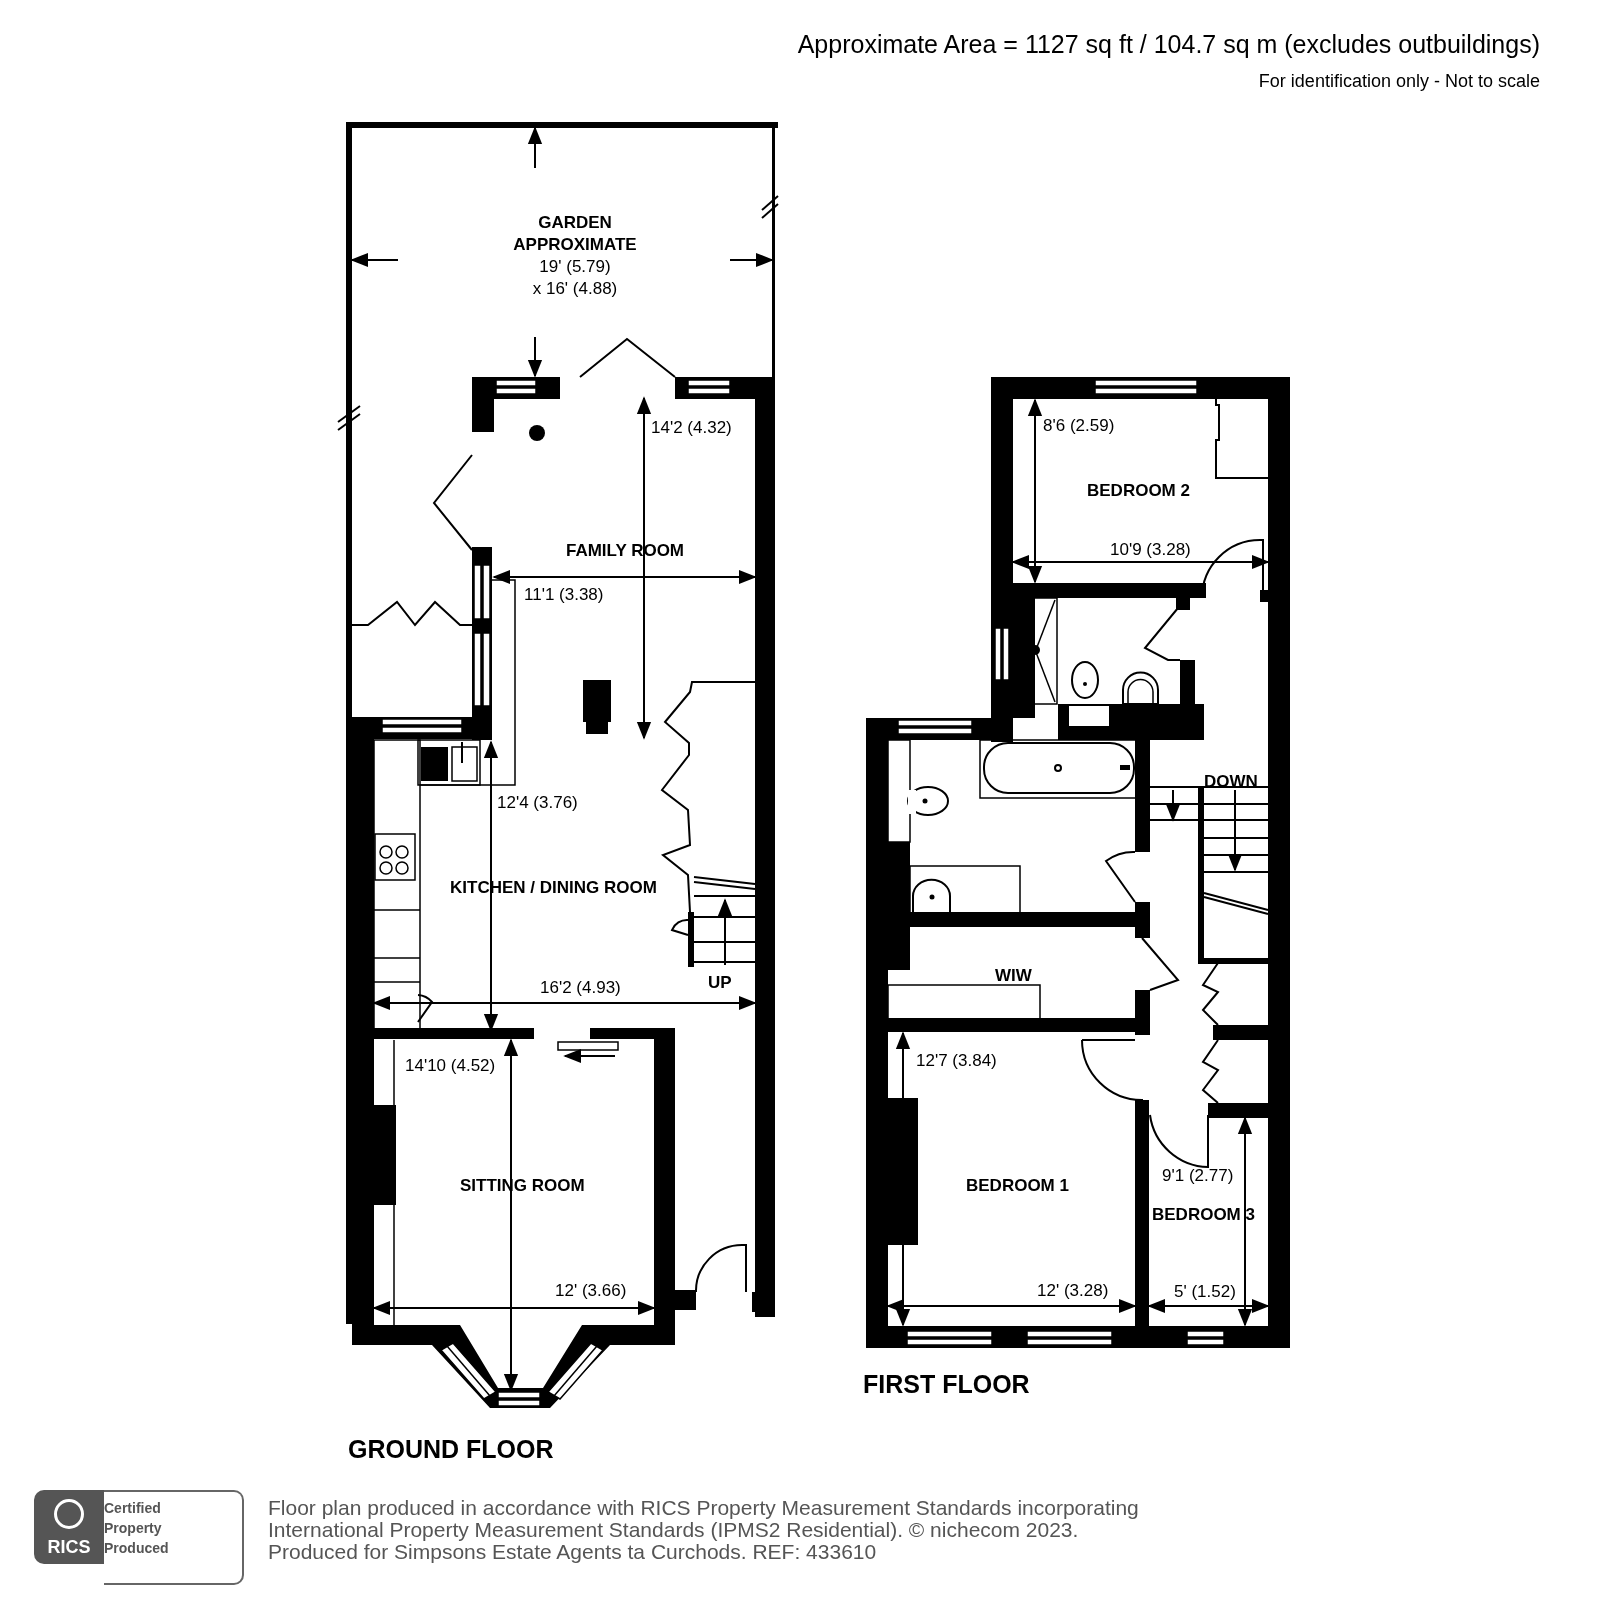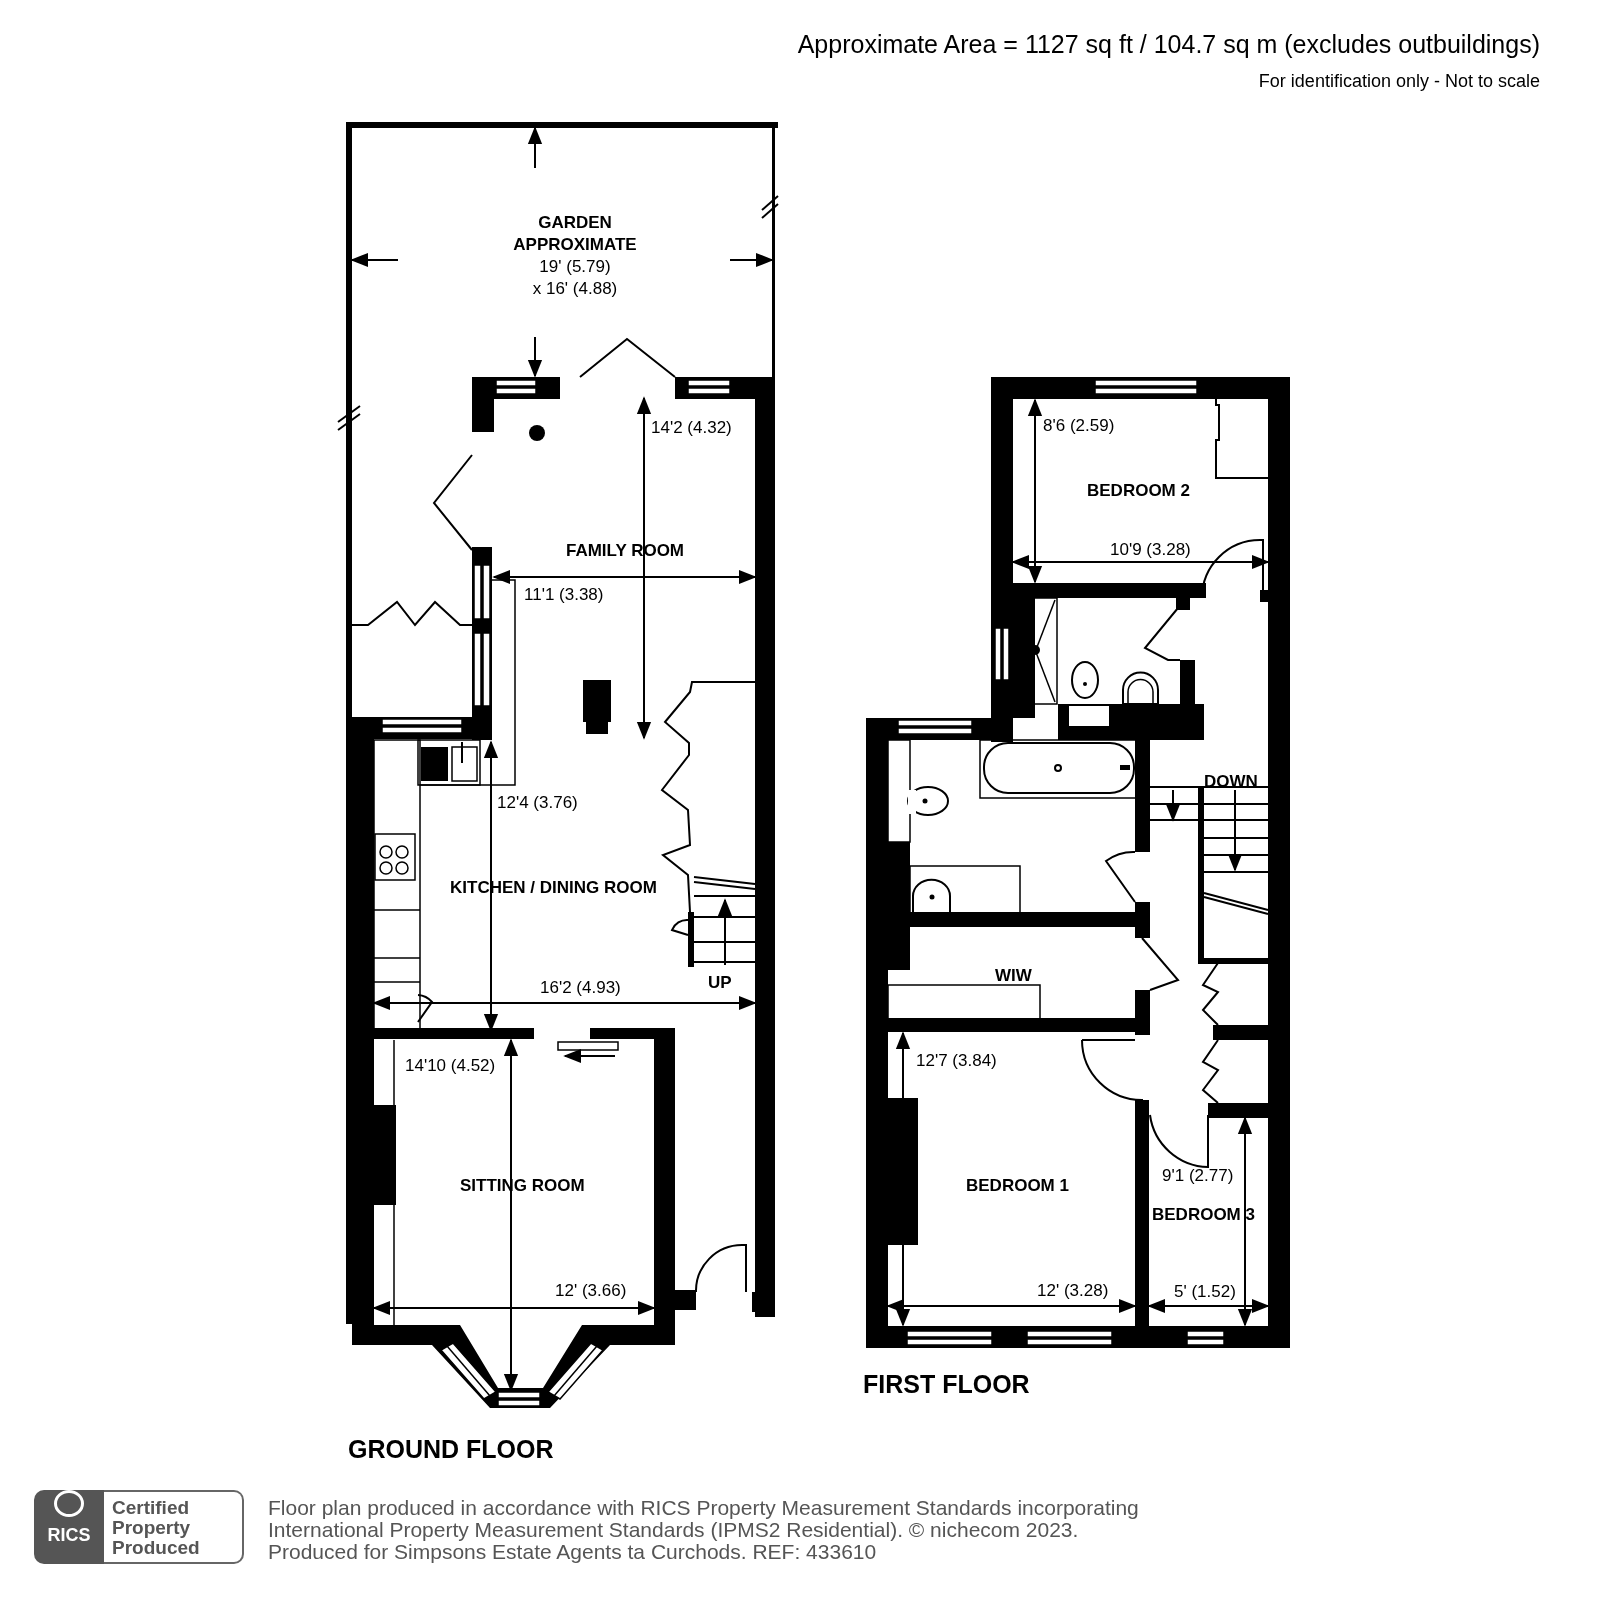--- a/index.html
+++ b/index.html
@@ -9,23 +9,23 @@
   svg.plan { position:absolute; left:0; top:0; width:1600px; height:1600px; }
   .wall { fill:#000; }
   .thin { fill:none; stroke:#000; stroke-width:2; }
   .thin1 { fill:none; stroke:#000; stroke-width:1.5; }
   .dim { stroke:#000; stroke-width:2; fill:none; }
   .win { fill:#fff; stroke:#000; stroke-width:1.5; }
   .room-label { font-family:"Liberation Sans", sans-serif; font-weight:bold; font-size:17px; }
   .dim-label { font-family:"Liberation Sans", sans-serif; font-size:17px; }
   .floor-label { font-family:"Liberation Sans", sans-serif; font-weight:bold; font-size:25px; }
   .footer { position:absolute; left:34px; top:1490px; height:74px; display:flex; align-items:stretch; }
-  .rics-logo { width:70px; height:74px; background:#555; border-radius:10px 0 0 10px; color:#fff; display:flex; flex-direction:column; align-items:center; justify-content:flex-end; padding-bottom:18px; box-sizing:border-box; font-weight:bold; font-size:18px; }
+  .rics-logo { width:70px; height:74px; background:#555; border-radius:10px 0 0 10px; color:#fff; display:flex; flex-direction:column; align-items:center; justify-content:flex-end; padding-bottom:6px; box-sizing:border-box; font-weight:bold; font-size:18px; }
   .rics-lion { width:30px; height:30px; border-radius:50%; border:3px solid #fff; margin-bottom:8px; box-sizing:border-box; }
-  .cert-box { width:140px; height:74px; border:2px solid #666; border-left:none; border-radius:0 10px 10px 0; box-sizing:border-box; padding:6px 8px; color:#555; font-weight:bold; font-size:19px; line-height:20px; }
+  .cert-box { width:140px; height:95px; border:2px solid #666; border-left:none; border-radius:0 10px 10px 0; box-sizing:border-box; padding:6px 0; color:#555; font-weight:bold; font-size:14px; line-height:20px; }
   .footer-text { position:absolute; left:268px; top:1497px; font-size:21px; color:#555; line-height:22px; white-space:nowrap; }
 </style>
 </head>
 <body>
 
 <div class="area-title">Approximate Area = 1127 sq ft / 104.7 sq m (excludes outbuildings)</div>
 <div class="area-sub">For identification only - Not to scale</div>
 
 <svg class="plan" viewBox="0 0 1600 1600">
   <defs>

